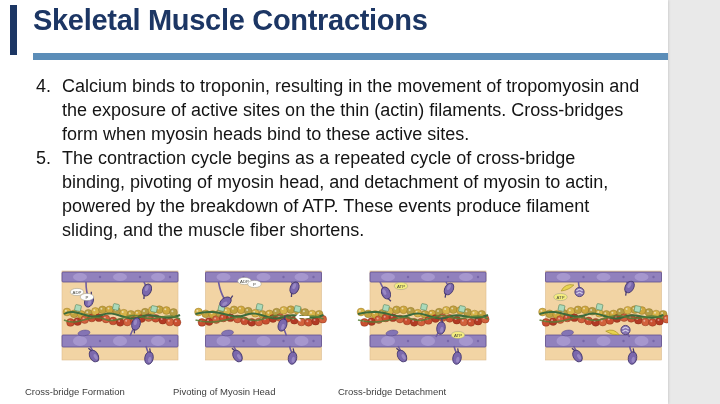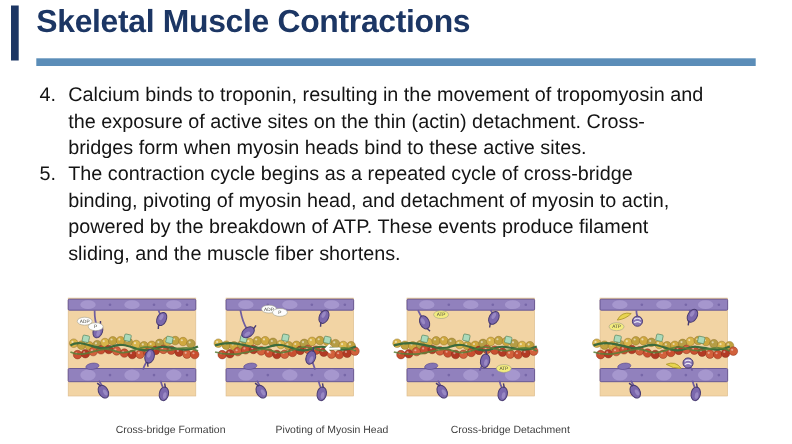--- a/index.html
+++ b/index.html
@@ -1,17 +1,17 @@
 <!DOCTYPE html>
 <html><head>
 <meta charset="utf-8">
 <style>
   html,body { margin:0; padding:0; background:#e9e9e9; }
   .slide {
-    position:relative; width:720px; height:404px; background:#ffffff;
+    position:relative; width:668px; height:404px; background:#ffffff;
     font-family:"Liberation Sans", sans-serif; overflow:hidden;
     box-shadow:0 0 3px rgba(0,0,0,.2);
   }
   .accent-bar {
     position:absolute; left:10px; top:5px; width:7px; height:50px;
     background:#1c3664;
   }
   .title {
     position:absolute; left:33px; top:4px; margin:0;
     font-size:29px; font-weight:bold; color:#1c3664; letter-spacing:-0.3px;
@@ -23,37 +23,37 @@
   .points {
     position:absolute; left:36px; top:74px; width:606px;
     font-size:18px; line-height:24px; color:#141414;
   }
   .point { display:flex; }
   .num { width:26px; flex:none; }
   .txt { width:578px; }
   .panel { position:absolute; top:271px; height:100px; }
   .panel svg { overflow:visible; display:block; }
   .caption {
-    position:absolute; top:386px; width:180px; text-align:right;
+    position:absolute; top:386px; width:180px; text-align:left;
     font-size:9.5px; color:#3d3d3d;
   }
 </style>
 </head>
 <body>
 
 <div class="slide">
 
   <div class="accent-bar"></div>
   <h1 class="title">Skeletal Muscle Contractions</h1>
   <div class="title-underline"></div>
 
   <div class="points">
     <div class="point">
       <span class="num">4.</span>
-      <span class="txt">Calcium binds to troponin, resulting in the movement of tropomyosin and the exposure of active sites on the thin (actin) detachment. Cross-bridges form when myosin heads bind to these active sites.</span>
+      <span class="txt">Calcium binds to troponin, resulting in the movement of tropomyosin and the exposure of active sites on the thin (actin) filaments. Cross-bridges form when myosin heads bind to these active sites.</span>
     </div>
     <div class="point">
       <span class="num">5.</span>
       <span class="txt">The contraction cycle begins as a repeated cycle of cross-bridge binding, pivoting of myosin head, and detachment of myosin to actin, powered by the breakdown of ATP. These events produce filament sliding, and the muscle fiber shortens.</span>
     </div>
   </div>
 
   <div class="panel panel-art" style="left:62px;  width:116px;">
       <svg width="100%" height="100%" viewBox="0 0 116 100" xmlns="http://www.w3.org/2000/svg" font-family="Liberation Sans, sans-serif">
         <rect x="0" y="0" width="116" height="89" fill="#f2d4a4" stroke="#dcbd8e" stroke-width="0.6"></rect>

